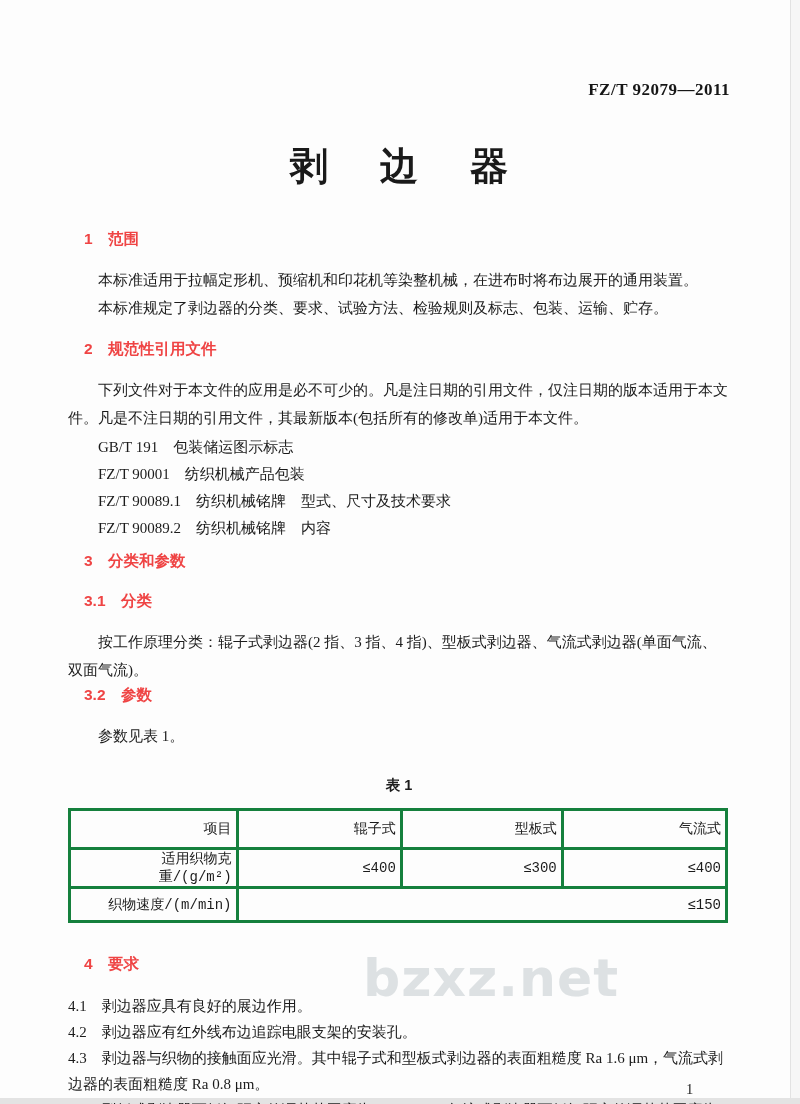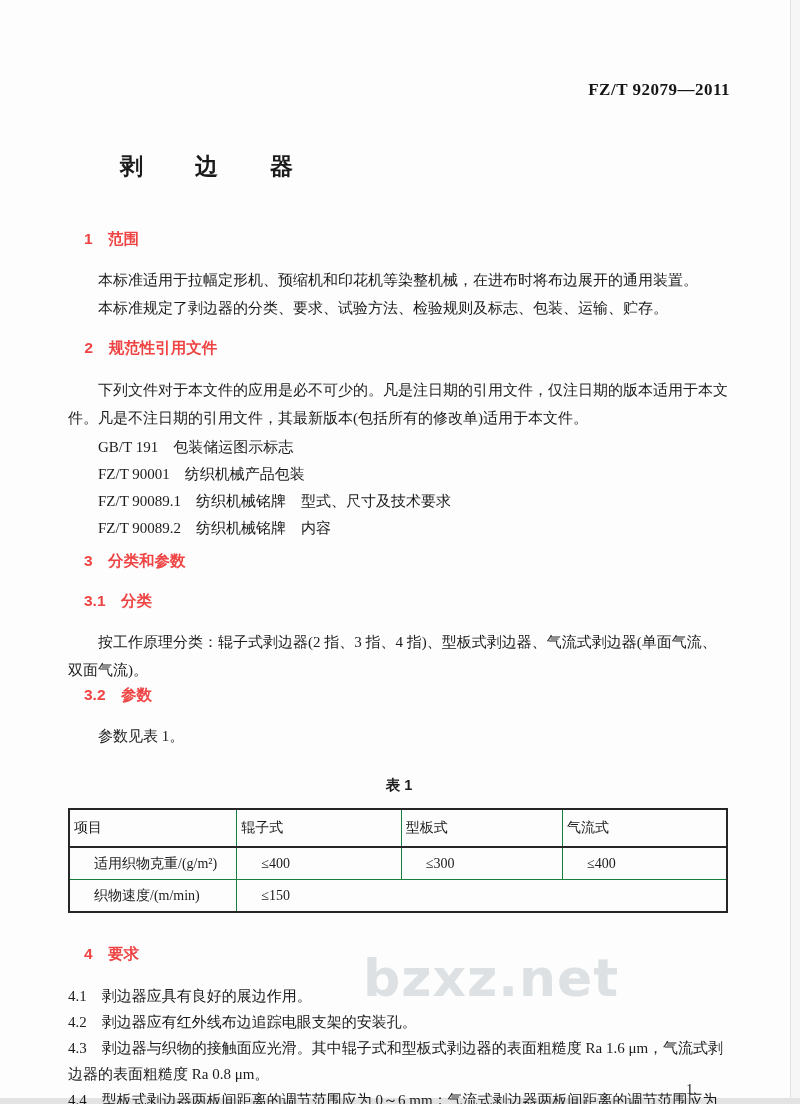--- a/index.html
+++ b/index.html
@@ -22,32 +22,32 @@
     font-weight:bold;font-size:52px;letter-spacing:1px;
     color:#dde1e3;z-index:1;user-select:none;
   }
   .content{position:absolute;left:68px;top:0;width:662px;z-index:2;}
   .header-code{
     padding-top:80px;text-align:right;
     font-weight:bold;font-size:17px;line-height:20px;
     letter-spacing:0.5px;color:#161616;
   }
   .doc-title{
-    margin:46px 0 0 0;
+    margin:46px 0 0 0;text-align:center;
     font-family:"Liberation Sans","DejaVu Sans",sans-serif;
-    font-weight:bold;font-size:23px;line-height:40px;color:#1a1a1a;
+    font-weight:bold;font-size:38px;line-height:40px;color:#1a1a1a;
   }
   .doc-title span{letter-spacing:52px;padding-left:52px;}
   .h-sec{
     font-family:"Liberation Sans","DejaVu Sans",sans-serif;
     font-weight:bold;font-size:15.5px;line-height:22px;color:#ef4444;
     margin:16px;
   }
   .h1-sec{margin-top:42px;}
-  .h2-sec{margin-top:16px;font-family:Liberation Mono, monospace;}
+  .h2-sec{margin-top:16px;}
   .h3-sec{margin-top:8px;}
   .h31-sec{margin-top:18px;}
   .h32-sec{margin-top:0;}
   .h4-sec{margin-top:30px;}
   p.body{
     font-size:15px;line-height:28px;margin:0;
     text-indent:2em;color:#1b1b1b;
   }
   .p-after-h{margin-top:22px;}
   .p-after-h2{margin-top:20px;}
@@ -60,22 +60,22 @@
     font-family:"Liberation Sans","DejaVu Sans",sans-serif;
     font-weight:bold;font-size:14.5px;line-height:22px;
   }
   table.t1{
     margin-top:12px;width:660px;
     border-collapse:collapse;
     font-size:14px;color:#1b1b1b;
     border:2px solid #262626;
   }
   table.t1 th,table.t1 td{
-    border:1px solid #15803d;
-    text-align:left;padding:0 4px;
+    border:3px solid #15803d;
+    text-align:right;padding:0 4px;font-family:Liberation Mono, monospace;
   }
   table.t1 thead th{height:36px;font-weight:normal;border-bottom:2px solid #262626;}
   table.t1 tbody td{height:31px;padding-left:24px;}
   .req-list{margin-top:18px;}
   .req-list p.body{text-indent:0;line-height:26px;margin:0;}
   .page-number{
     position:absolute;left:686px;top:1080px;
     font-size:14.5px;line-height:18px;color:#1b1b1b;z-index:2;
   }
 </style>

